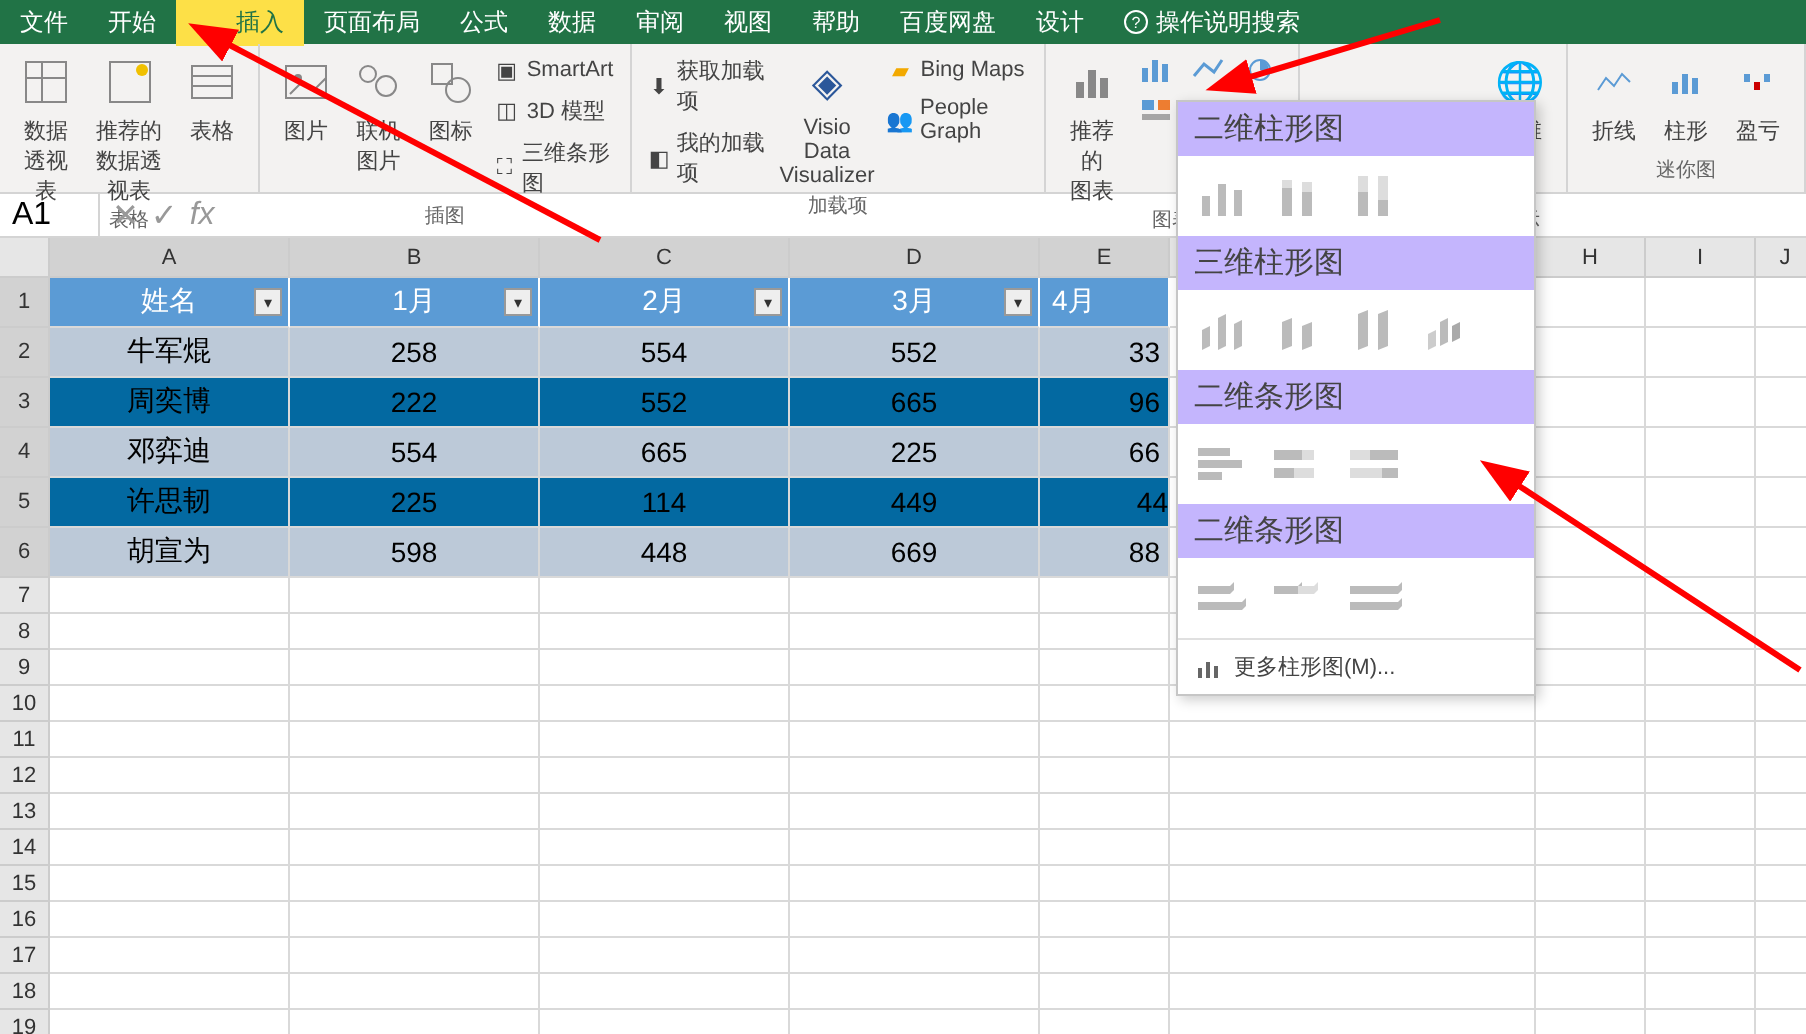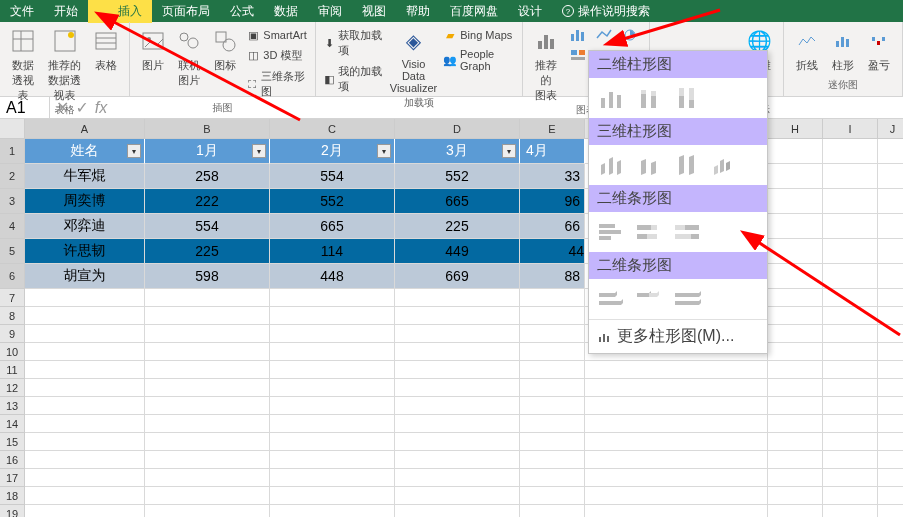--- a/index.html
+++ b/index.html
@@ -55,21 +55,21 @@
 .hdr-cell { background: #5b9bd5; color: #fff; border-right: 1px solid #fff; }
 .sel1 { background: #bcc9d8; }
 .sel2 { background: #0369a1; }
 .filter-btn { position: absolute; right: 3px; top: 50%; transform: translateY(-50%); width: 14px; height: 14px; background: #eee; border: 1px solid #999; font-size: 8px; display: flex; align-items: center; justify-content: center; color: #333; }
 
 
 .chart-popup { position: absolute; left: 588px; top: 50px; width: 180px; background: #fff; border: 1px solid #c6c6c6; box-shadow: 2px 2px 6px rgba(0,0,0,0.2); z-index: 100; }
 .popup-section-title { background: #c4b5fd; padding: 4px 8px; font-size: 15px; color: #444; }
 .popup-row { display: flex; gap: 8px; padding: 8px; }
 .chart-thumb { width: 30px; height: 24px; cursor: pointer; }
-.popup-footer { display: flex; align-items: center; gap: 6px; padding: 6px 8px; font-size: 16px; color: #444; border-top: 1px solid #e0e0e0; cursor: pointer; }
+.popup-footer { display: flex; align-items: center; gap: 6px; padding: 6px 8px; font-size: 11px; color: #444; border-top: 1px solid #e0e0e0; cursor: pointer; }
 .popup-footer .ic { width: 14px; height: 14px; }
 
 
 .arrow { position: absolute; pointer-events: none; z-index: 200; }
 
 svg { display: block; }
 </style>
 </head>
 <body>
 

